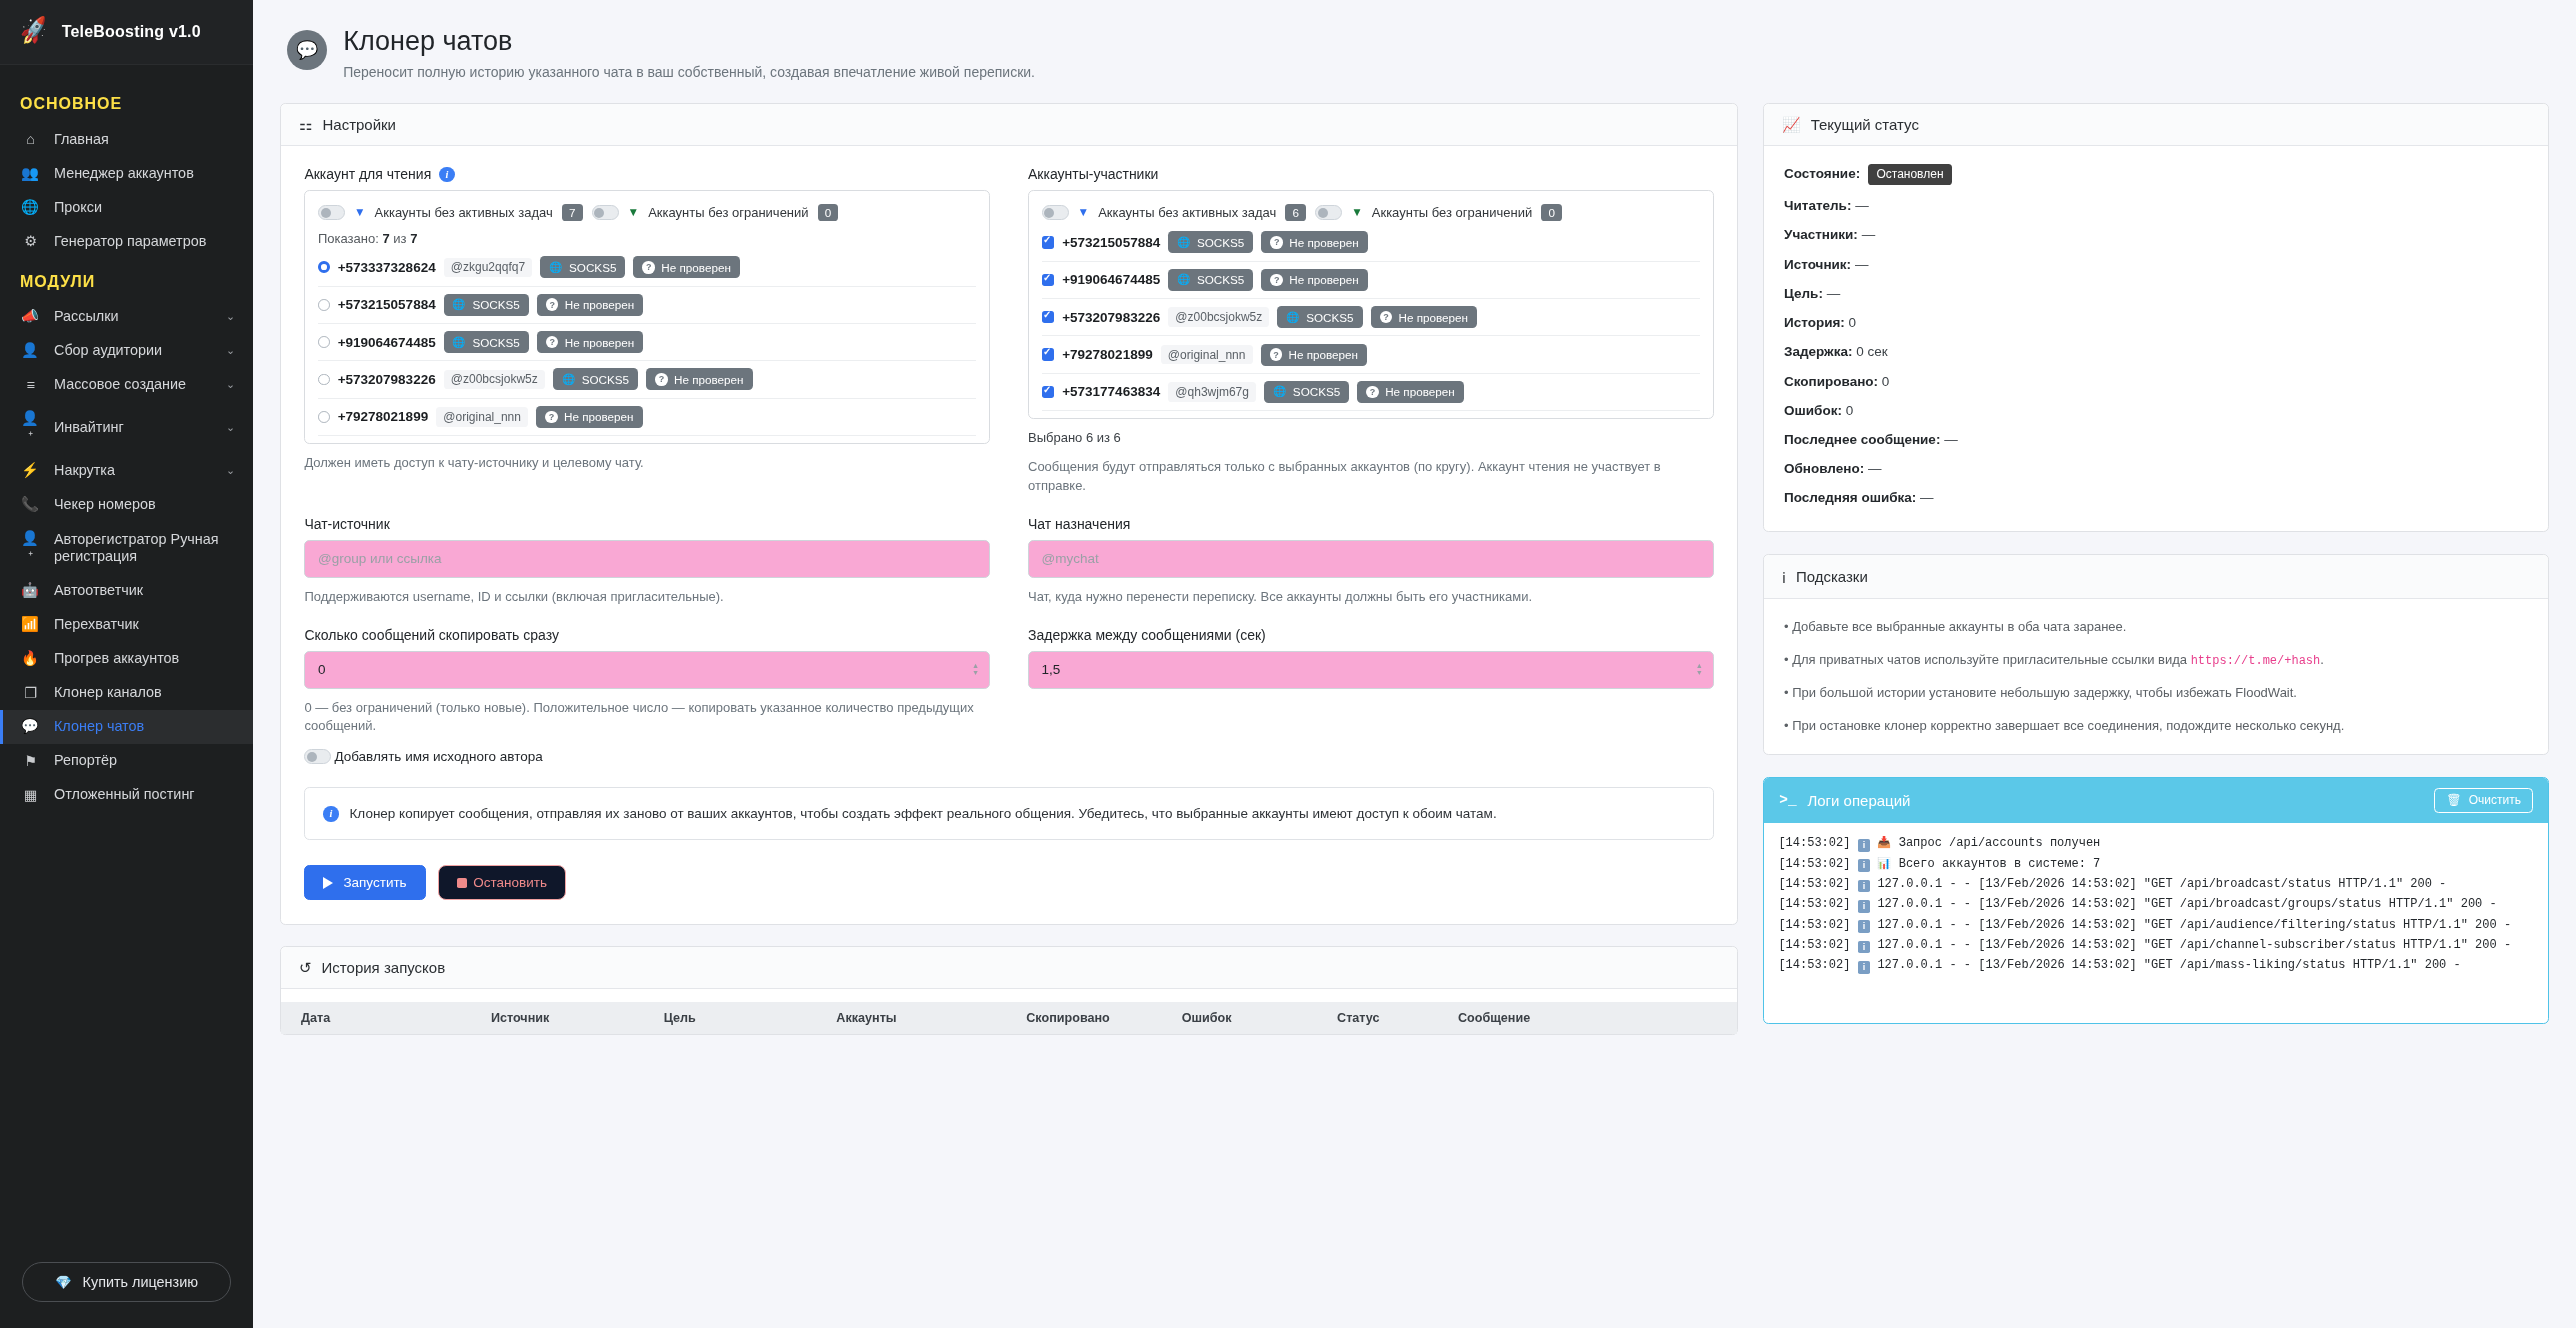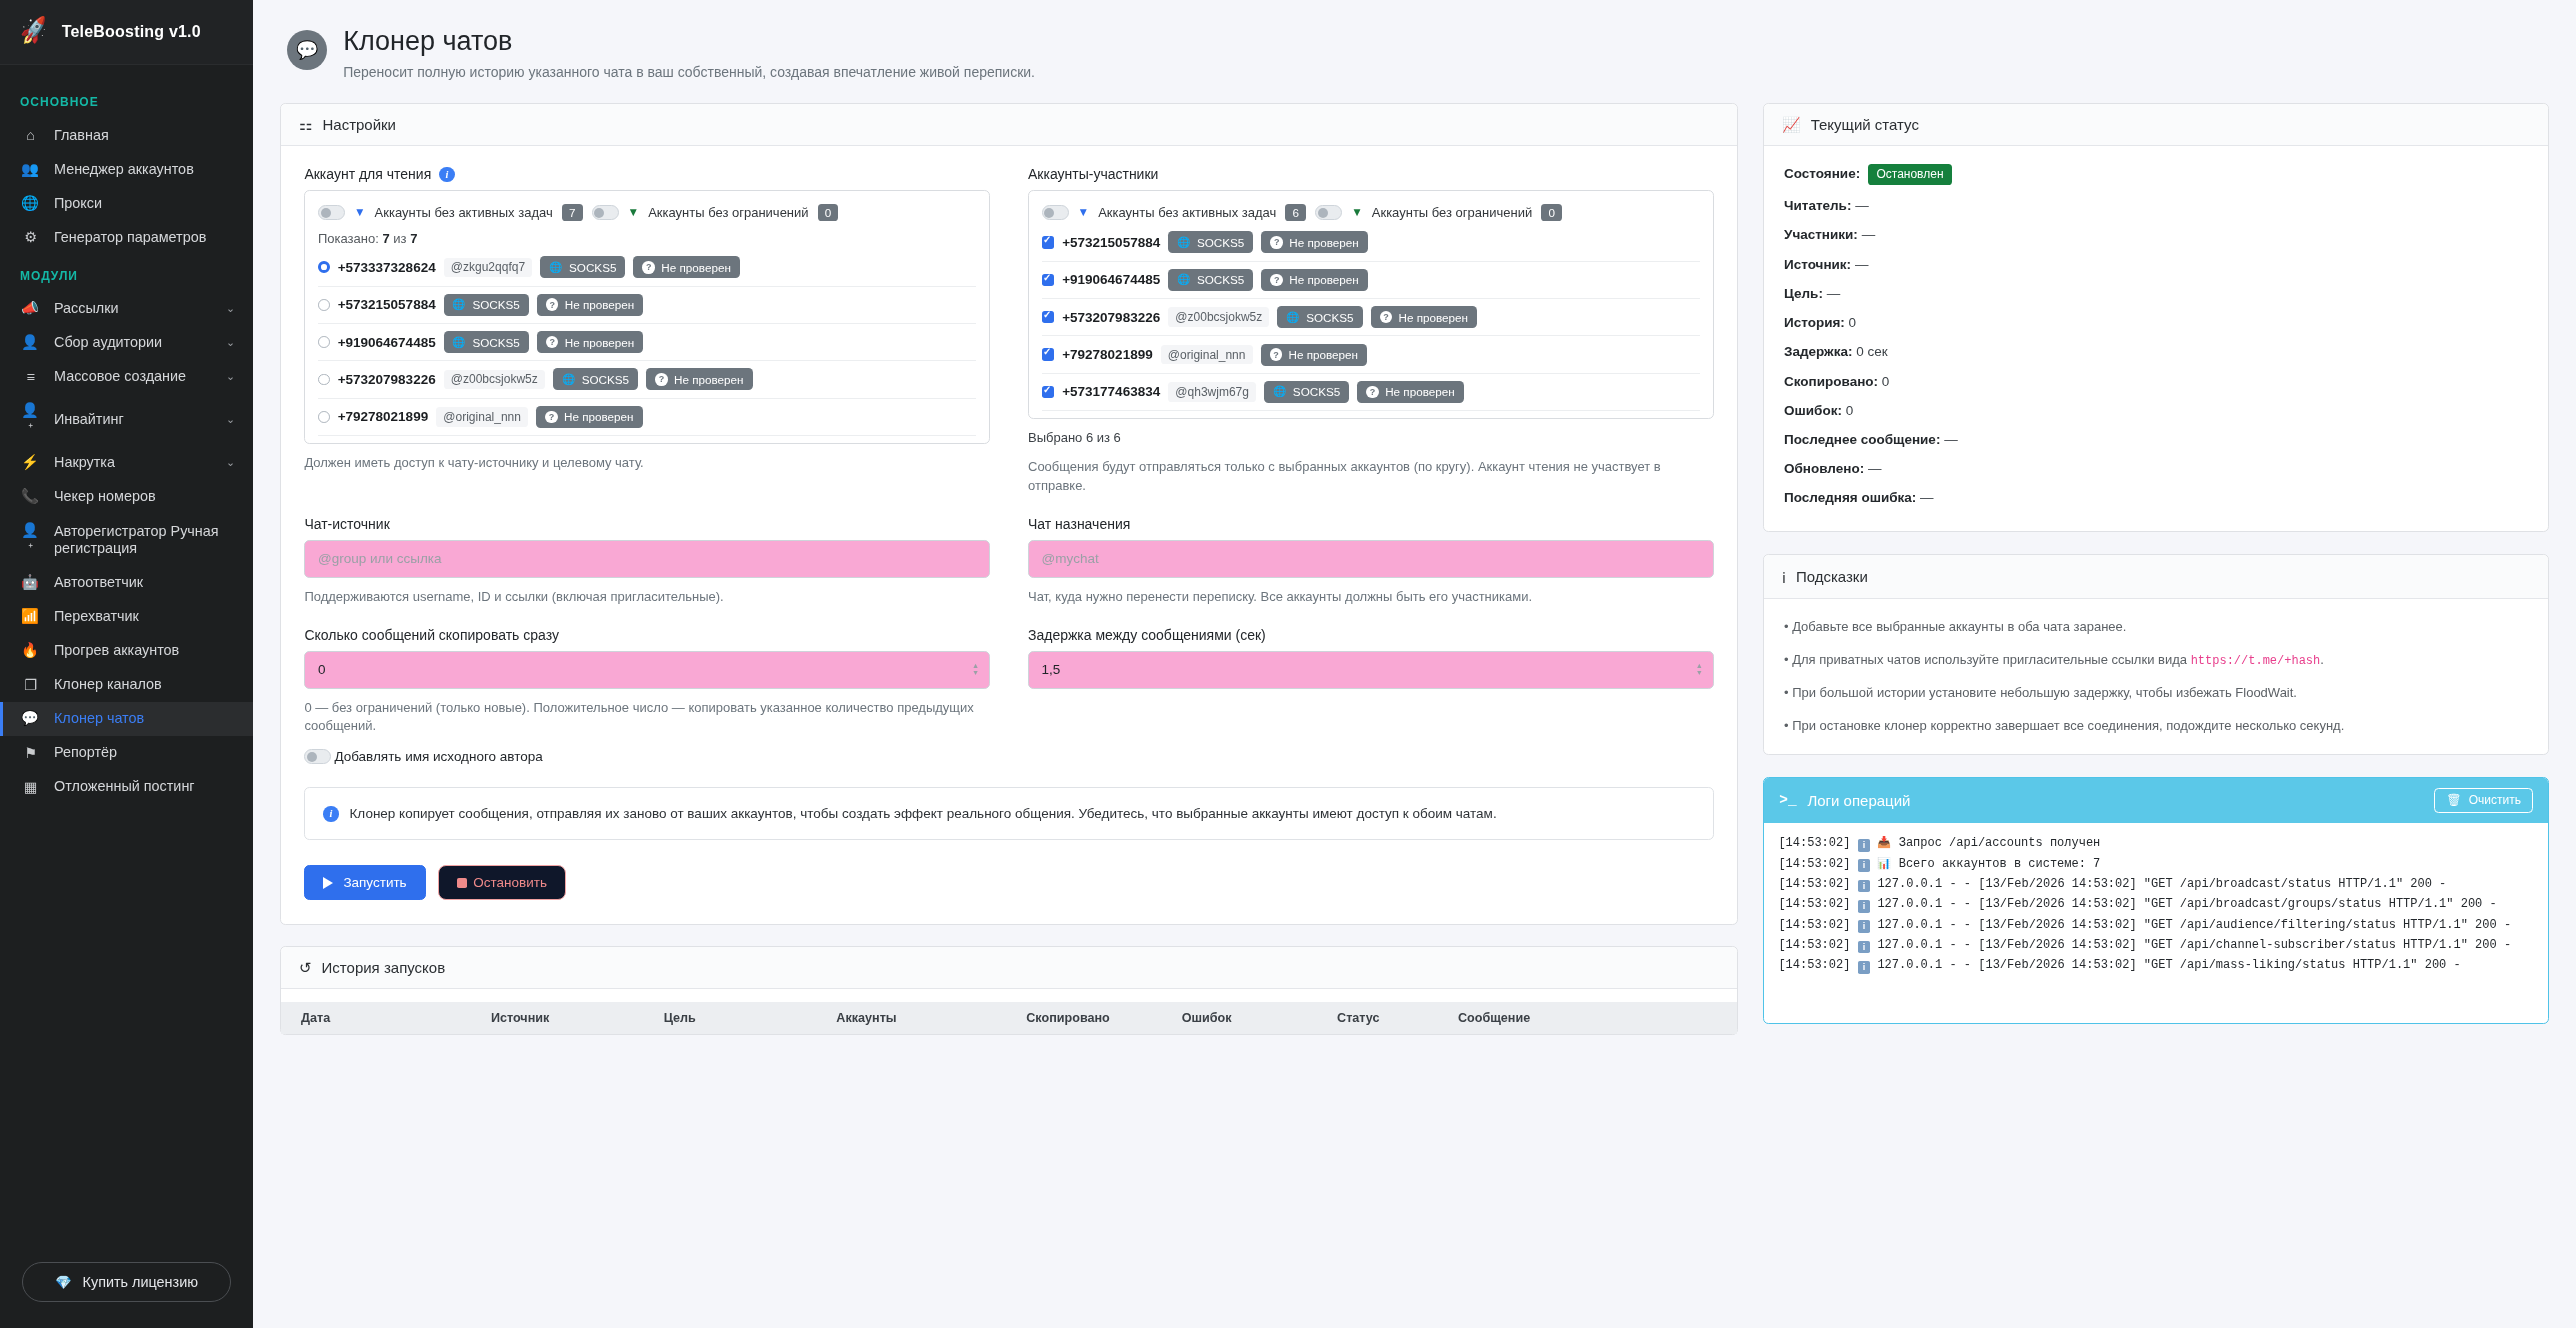--- a/index.html
+++ b/index.html
@@ -21,22 +21,22 @@
   .brand {
     height: 65px; display: flex; align-items: center; gap: 12.6px;
     padding: 0 20px; border-bottom: 0.9px solid #2a2c2e;
     background: #212325;
   }
   .brand-icon { font-size: 23.4px; line-height: 1; color: #2f6fed; transform: rotate(-10deg); }
   .brand-title { font-size: 16px; font-weight: bold; color: #ffffff; letter-spacing: 0.2px; }
 
   .nav { padding-top: 16px; flex: 1; overflow: hidden; }
   .nav-section {
-    font-size: 12px; font-weight: bold; letter-spacing: 1px;
-    color: #14b8a6; padding: 14.4px 20px 9px 20px; text-transform: uppercase;
+    font-size: 16px; font-weight: bold; letter-spacing: 1px;
+    color: #fde047; padding: 14.4px 20px 9px 20px; text-transform: uppercase;
   }
   .nav-item {
     display: flex; align-items: center; gap: 14.4px;
     padding: 8px 18px 8px 21.6px; font-size: 14.4px; color: #d5d7da;
     min-height: 34px; position: relative; cursor: pointer;
   }
   .nav-item .ic { width: 18px; min-width: 18px; text-align: center; font-size: 14.4px; color: #c9cbce; }
   .nav-item .lbl { flex: 1; line-height: 1.18; }
   .nav-item .chev { font-size: 10.8px; color: #9a9da2; }
   .nav-item.active { background: #2b2d2f; }
@@ -192,21 +192,21 @@
     cursor: pointer; font-family: inherit;
   }
   .sq { width: 10px; height: 10px; background: #ef8a8a; border-radius: 1.8px; display: inline-block; }
   .tri { width: 0; height: 0; border-left: 10px solid #fff; border-top: 6.3px solid transparent; border-bottom: 6.3px solid transparent; }
 
   
   .status-line { font-size: 13.5px; color: #24282c; margin-bottom: 11.7px; line-height: 1.3; }
   .status-line b { font-weight: bold; }
   .status-line .val { font-weight: normal; color: #3d4348; }
   .badge-stopped {
-    display: inline-block; background: #15803d; color: #fff; font-size: 12px;
+    display: inline-block; background: #404040; color: #fff; font-size: 12px;
     border-radius: 3.6px; padding: 2.7px 8px; margin-left: 4.5px; vertical-align: middle;
   }
   .hint-item { font-size: 13px; color: #5c6166; line-height: 1.55; margin-bottom: 12.6px; }
   .hint-item:last-child { margin-bottom: 0; }
   .code-link { color: #e83e8c; font-family: "Liberation Mono", monospace; font-size: 12px; }
 
   .logs-card { border: 0.9px solid #4fc3e8; border-radius: 5.4px; background: #fff; overflow: hidden; }
   .logs-head {
     background: #5bc8e8; color: #fff; display: flex; align-items: center; justify-content: space-between;
     padding: 10px 15.3px;

